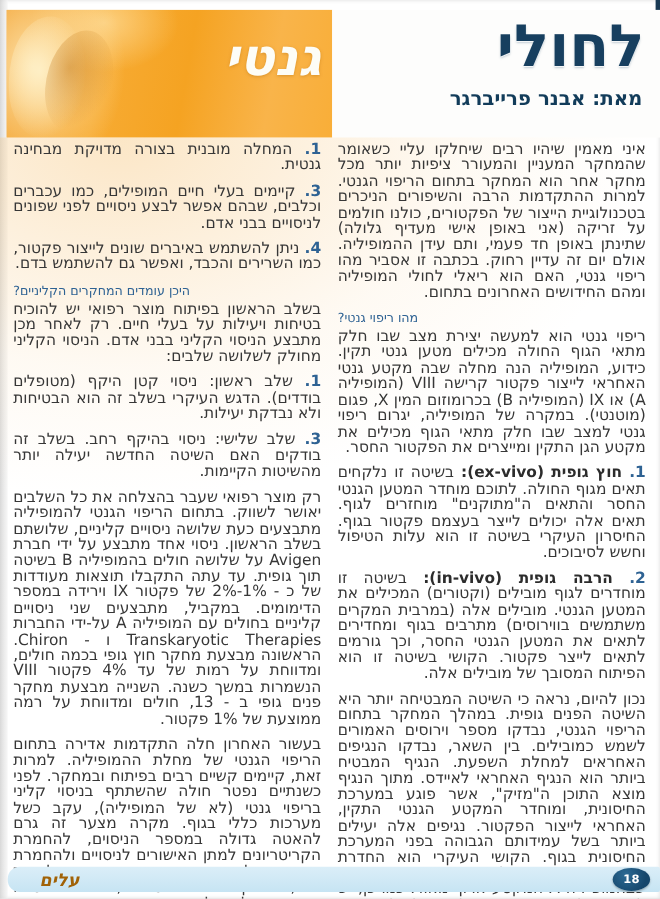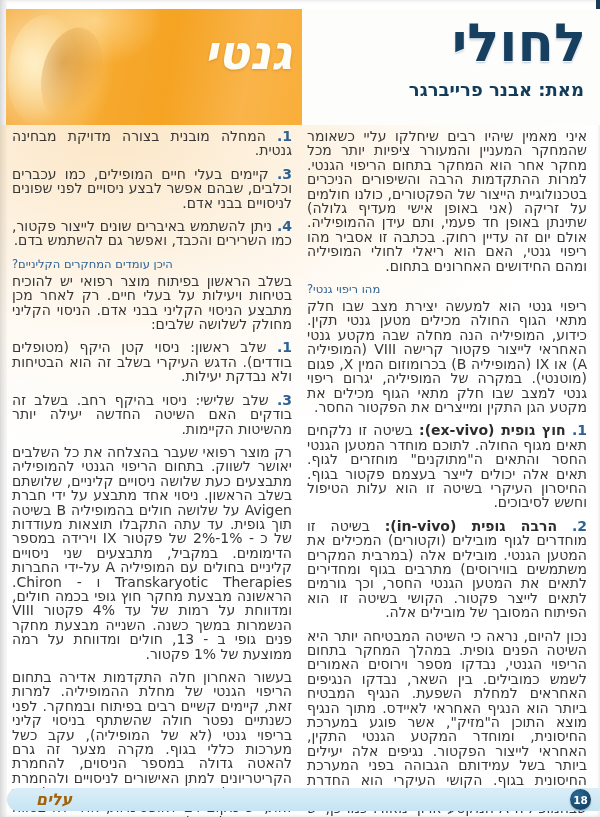--- a/index.html
+++ b/index.html
@@ -58,21 +58,21 @@
   
   .footer-band{
     position:absolute;left:7px;right:0;top:788px;height:23px;
     background:linear-gradient(180deg,#dbeef8,#c6e4f3);border-radius:11px 2px 2px 11px;
   }
   .magazine-logo{
     position:absolute;left:36px;top:790px;color:#a16207;
     font-family:"DejaVu Serif","DejaVu Sans",serif;font-style:italic;font-weight:bold;font-size:16px;
   }
   .page-number-badge{
-    position:absolute;right:9px;top:789px;width:21px;height:21px;border-radius:50%;
+    position:absolute;right:9px;top:789px;width:34px;height:21px;border-radius:50%;
     background:radial-gradient(circle at 35% 30%, #2c6a94, #15466b 70%);
     color:#fff;font-size:10.5px;font-weight:bold;
     display:flex;align-items:center;justify-content:center;
     box-shadow:0 1px 2px rgba(0,0,0,.3);
   }
 </style>
 </head>
 <body>
 
 <div class="page">

